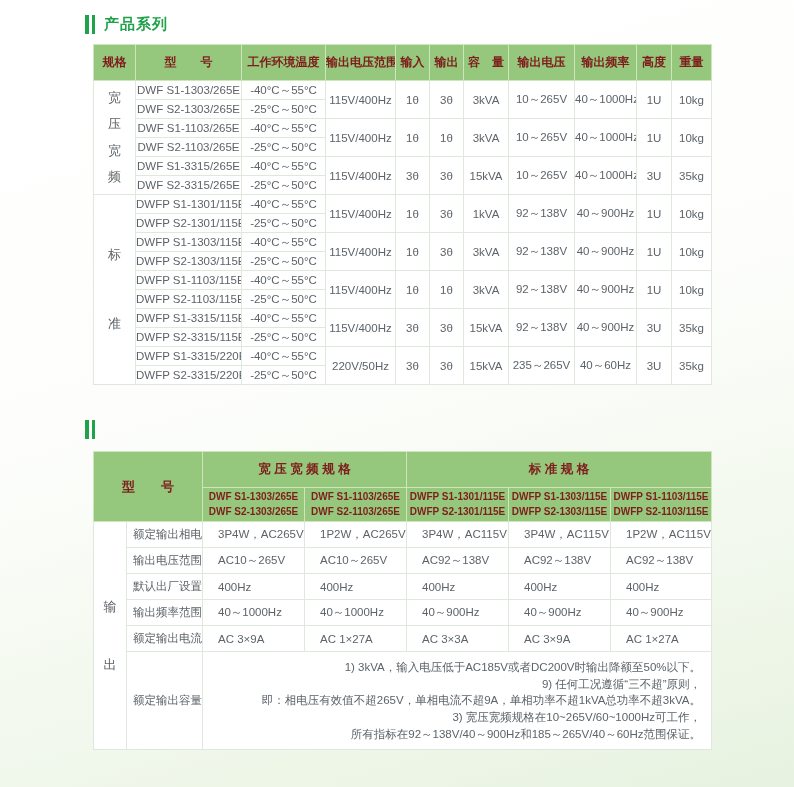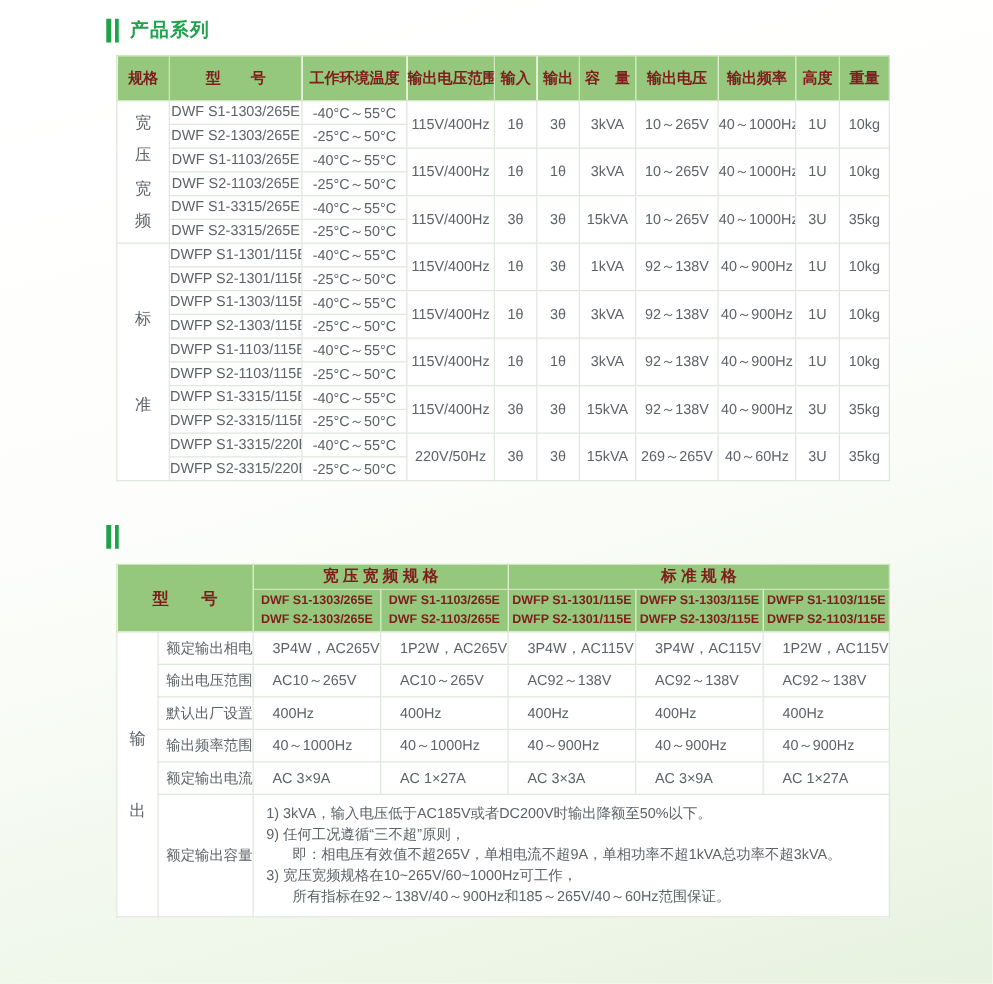--- a/index.html
+++ b/index.html
@@ -29,27 +29,27 @@
   thead th{background:var(--green);color:#7f1d1d;font-weight:bold;font-size:12px;border:1px solid var(--hborder);margin-left:10px;}
 
   #t1{margin-top:10px;width:618px;}
   #t1 thead th{height:36px;}
   #t1 tbody td{height:19px;}
   .vert{height:100%;display:flex;flex-direction:column;align-items:center;justify-content:space-evenly;
         font-size:13px;color:var(--text);}
   .vert.tight{justify-content:center;gap:40px;}
 
   #t2{margin-top:12px;width:618px;}
-  #t2 thead th.grp{height:20px;font-size:12.5px;}
+  #t2 thead th.grp{height:36px;font-size:12.5px;}
   #t2 thead th.modelhdr{font-size:13px;}
   #t2 thead th.mods{height:34px;font-size:10px;line-height:1.45;font-weight:bold;}
   #t2 tbody td{height:26px;text-align:left;padding-left:15px;}
   #t2 tbody td.pname{padding-left:6px;}
   #t2 tbody td.side{padding-left:0;text-align:center;}
-  #t2 tbody td.notes{height:auto;padding:7px 10px;line-height:1.45;font-size:11.5px;}
+  #t2 tbody td.notes{height:auto;padding:7px 10px;line-height:1.45;font-size:11.5px;text-align:right;}
   .note-line.indent{padding-left:21px;}
 </style>
 </head>
 <body>
 
 <div class="sec-title">
   <span class="bars">
       <span class="bar"></span>
       <span class="bar thin"></span>
     </span>
@@ -212,21 +212,21 @@
         <td>DWFP S2-3315/115E</td>
         <td>-25°C～50°C</td>
       </tr>
       <tr>
         <td>DWFP S1-3315/220E</td>
         <td>-40°C～55°C</td>
         <td rowspan="2">220V/50Hz</td>
         <td rowspan="2">3θ</td>
         <td rowspan="2">3θ</td>
         <td rowspan="2">15kVA</td>
-        <td rowspan="2">269～265V</td>
+        <td rowspan="2">235～265V</td>
         <td rowspan="2">40～60Hz</td>
         <td rowspan="2">3U</td>
         <td rowspan="2">35kg</td>
       </tr>
       <tr>
         <td>DWFP S2-3315/220E</td>
         <td>-25°C～50°C</td>
       </tr>
     </tbody>
 </table>

